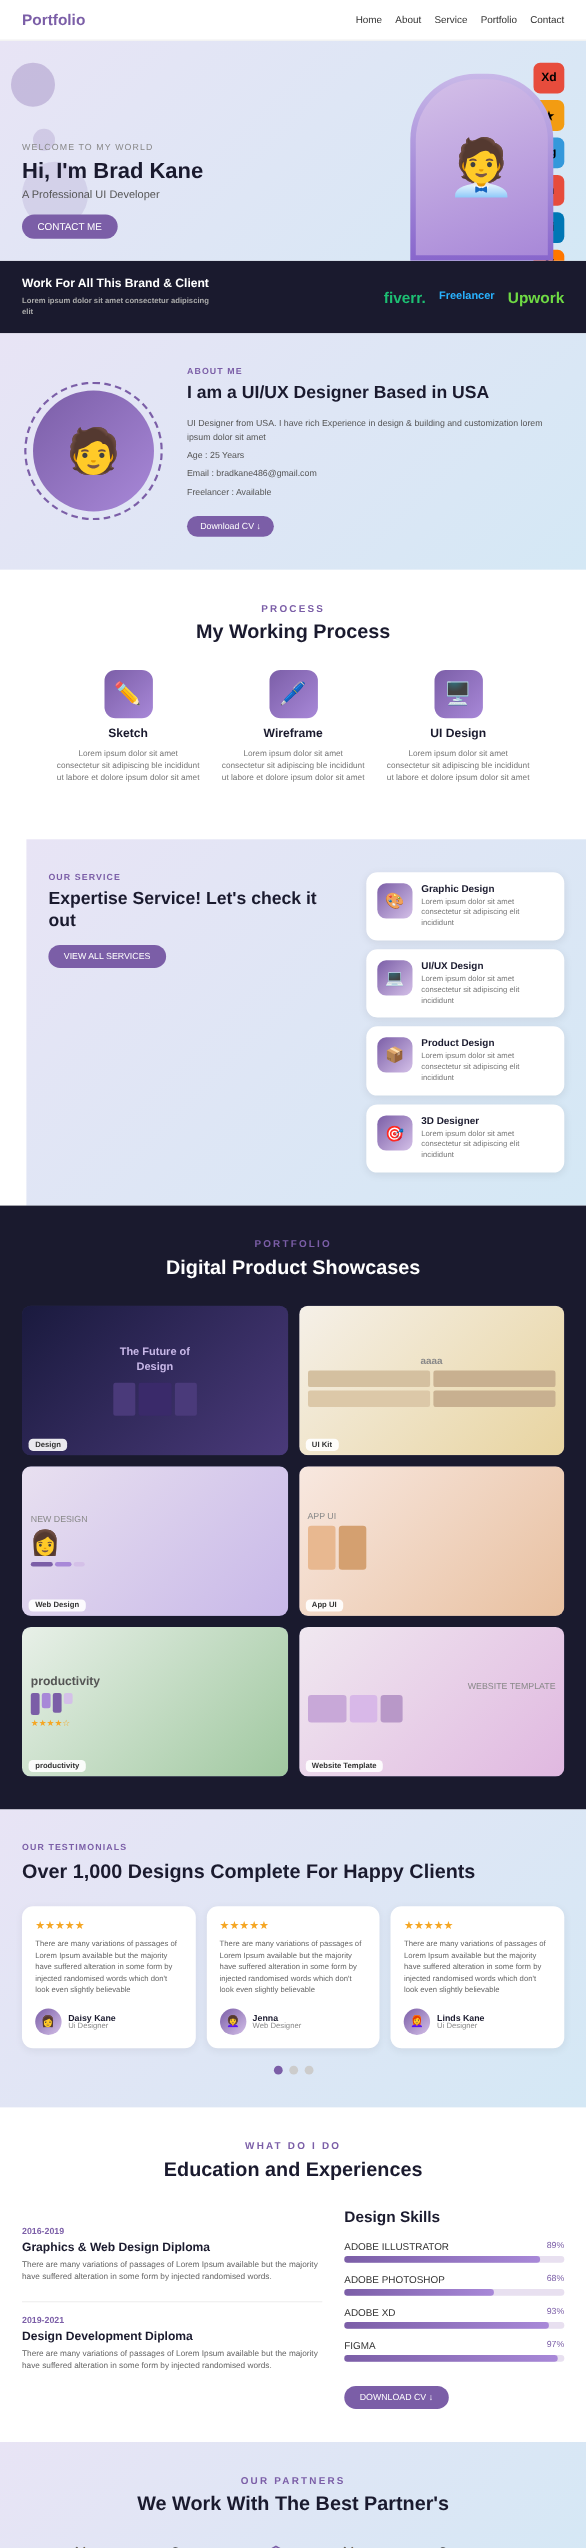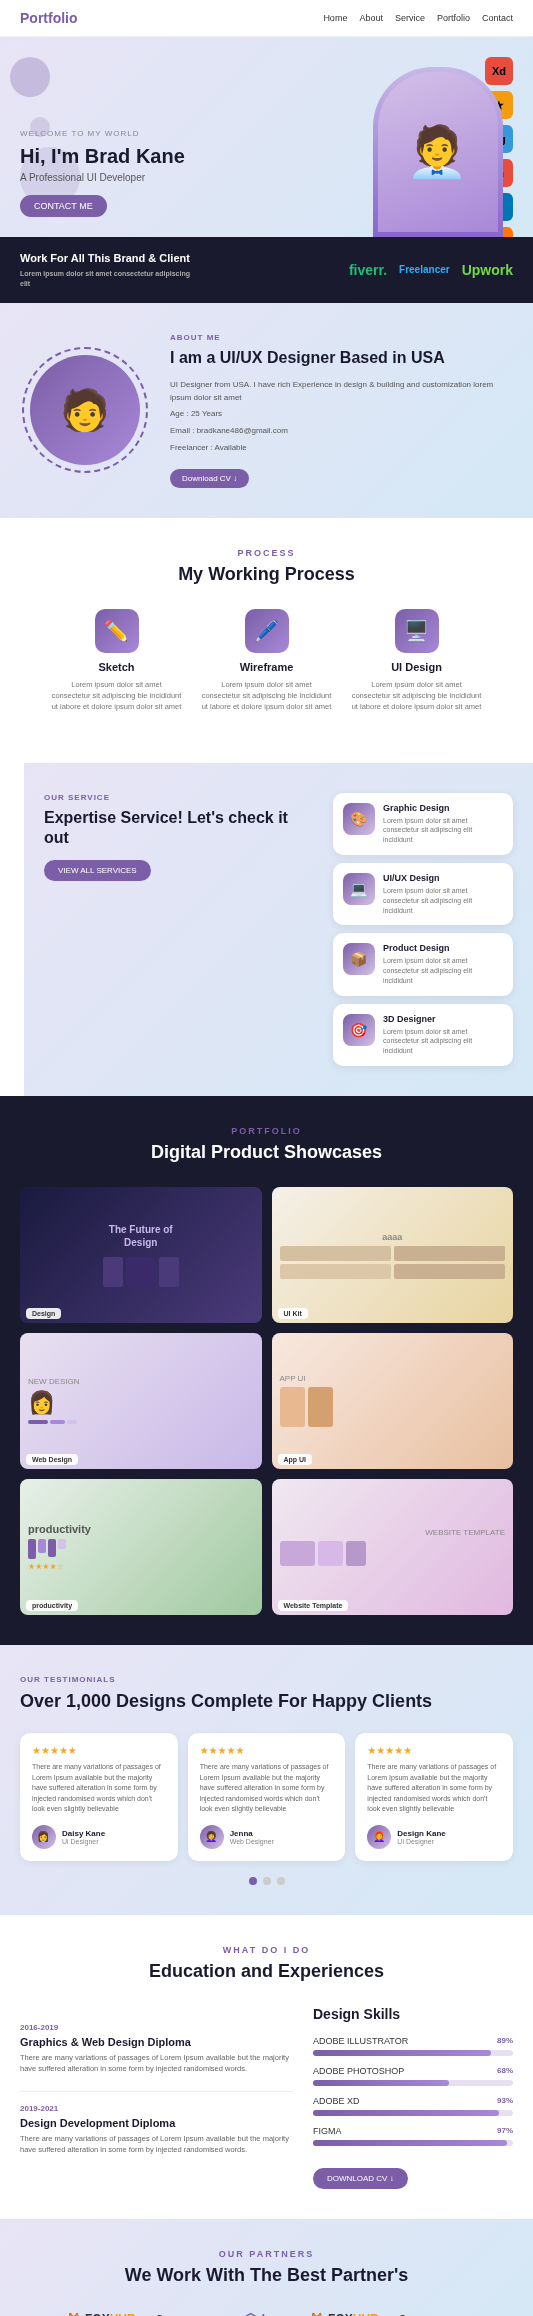--- a/index.html
+++ b/index.html
@@ -218,21 +218,21 @@
     .edu-item { margin-bottom: 16px; }
     .edu-date { font-size: 8px; color: #7b5ea7; font-weight: 600; margin-bottom: 4px; }
     .edu-title { font-size: 11px; font-weight: 700; color: #1a1a2e; margin-bottom: 4px; }
     .edu-desc { font-size: 7.5px; color: #666; line-height: 1.5; }
     .edu-divider { width: 100%; height: 1px; background: #eee; margin: 12px 0; }
     .skills-title { font-size: 14px; font-weight: 700; color: #1a1a2e; margin-bottom: 14px; }
     .skill-item { margin-bottom: 10px; }
     .skill-name { font-size: 9px; color: #333; margin-bottom: 4px; display: flex; justify-content: space-between; }
     .skill-bar { height: 6px; background: #e8e0f0; border-radius: 3px; }
     .skill-fill { height: 100%; border-radius: 3px; background: linear-gradient(90deg, #7b5ea7, #a888d8); }
-    .skill-pct { font-size: 8px; color: #7b5ea7; font-weight: 700; padding-left: 48px; }
+    .skill-pct { font-size: 8px; color: #7b5ea7; font-weight: 400; padding-left: 48px; }
     .download-btn {
       display: inline-block; margin-top: 12px;
       background: #7b5ea7; color: #fff;
       padding: 6px 14px; border-radius: 20px; font-size: 8px;
     }
 
     
     .partners-section { background: linear-gradient(135deg, #e8e4f5 0%, #d4e8f5 100%); padding: 30px 20px; text-align: center; }
     .partners-logos { display: flex; justify-content: center; align-items: center; gap: 20px; margin-top: 16px; flex-wrap: wrap; }
     .partner-logo { font-size: 12px; font-weight: 800; color: #333; display: flex; align-items: center; gap: 4px; }
@@ -485,21 +485,21 @@
           <div class="author-role">Web Designer</div>
         </div>
       </div>
     </div>
     <div class="testimonial-card">
       <div class="stars">★★★★★</div>
       <div class="testimonial-text">There are many variations of passages of Lorem Ipsum available but the majority have suffered alteration in some form by injected randomised words which don't look even slightly believable</div>
       <div class="testimonial-author">
         <div class="author-avatar">👩‍🦰</div>
         <div>
-          <div class="author-name">Design Kane</div>
+          <div class="author-name">Linds Kane</div>
           <div class="author-role">Ui Designer</div>
         </div>
       </div>
     </div>
   </div>
   <div class="dots">
     <div class="dot active"></div>
     <div class="dot"></div>
     <div class="dot"></div>
   </div>

